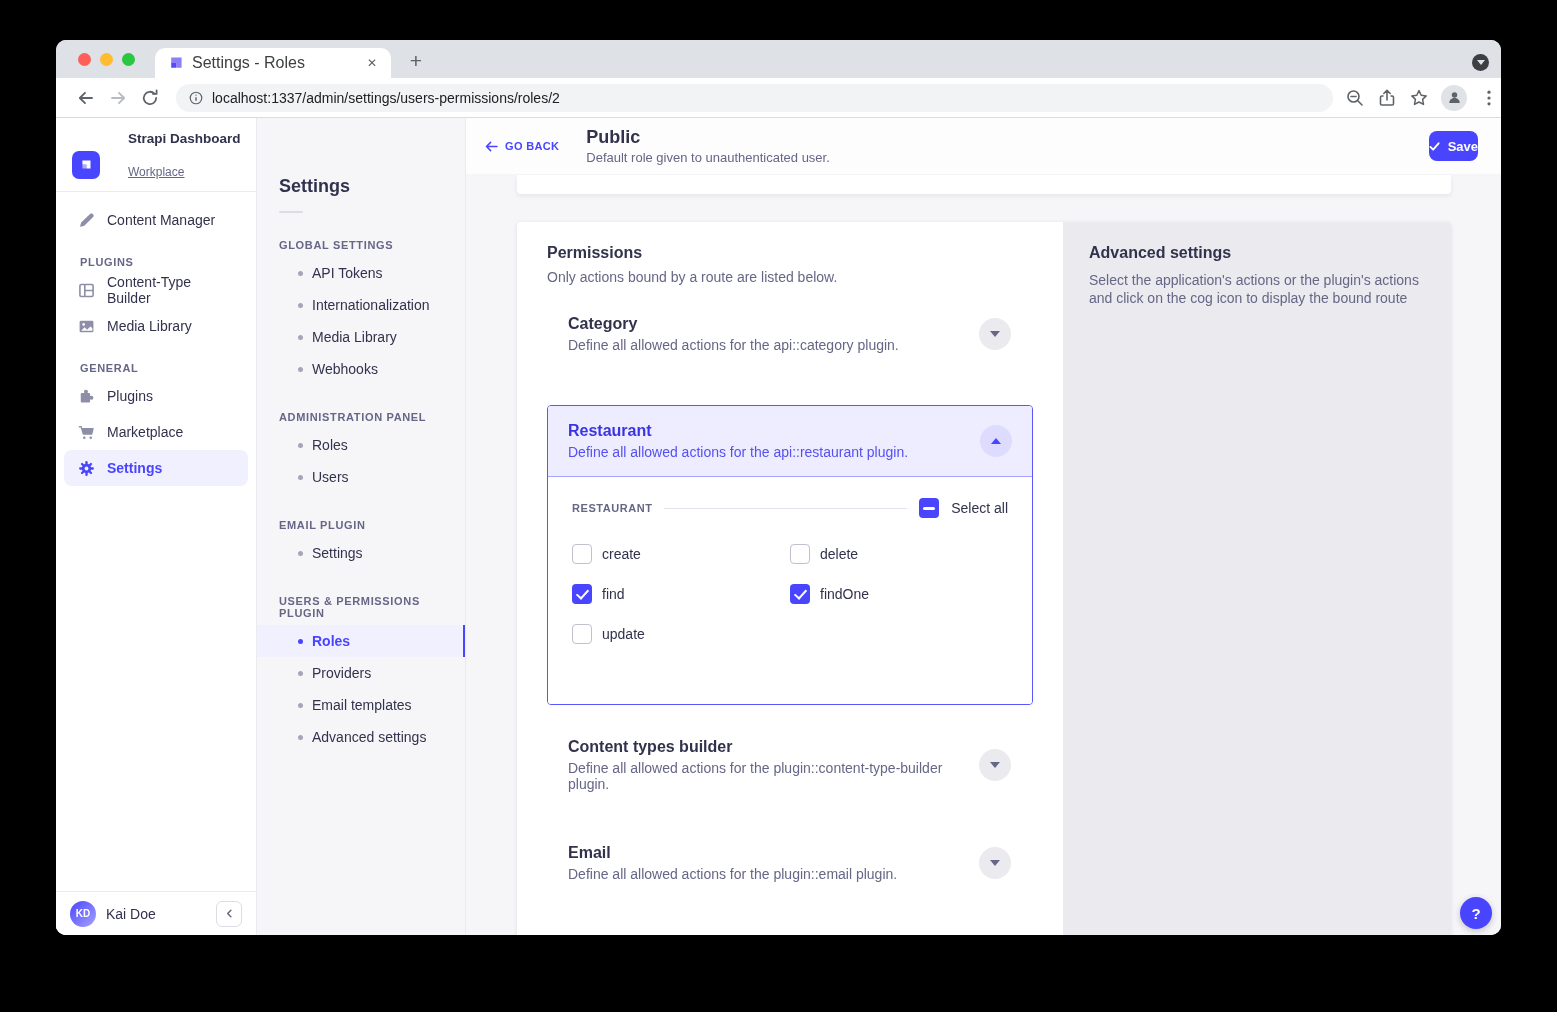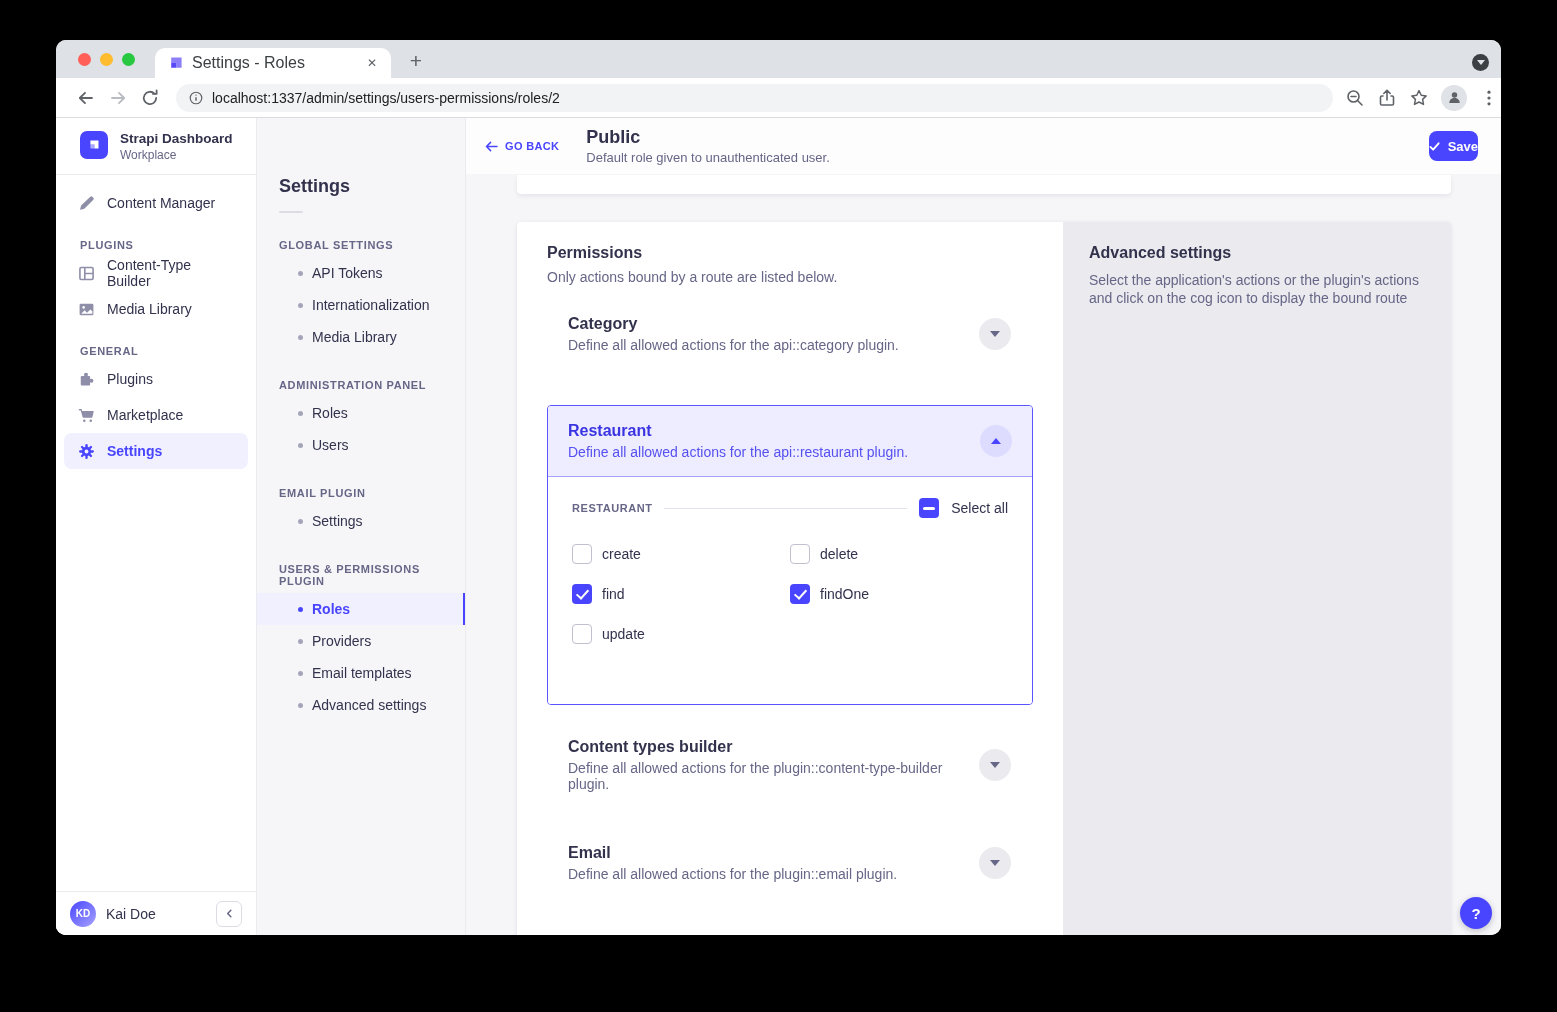--- a/index.html
+++ b/index.html
@@ -26,25 +26,25 @@
   .url-text { font-size:14px; color:#202124; white-space:nowrap; overflow:hidden; }
   .tool-right { display:flex; align-items:center; margin-left:12px; gap:12px; }
   .tool-right .ic { width:20px; height:20px; color:#5f6368; }
   .tb-avatar { width:26px; height:26px; border-radius:50%; background:#dfe2e6; display:flex; align-items:center; justify-content:center; }
   .tb-avatar svg { width:17px; height:17px; color:#5f6368; }
 
   
   .app { display:flex; height:817px; background:#f6f6f9; }
 
   .main-sidebar { width:201px; background:#fff; border-right:1px solid #eaeaef; position:relative; flex:0 0 auto; }
-  .brand { display:flex; gap:12px; align-items:flex-start; padding:13px 10px 12px 24px; }
+  .brand { display:flex; gap:28px; align-items:flex-end; padding:13px 10px 12px 16px; }
   .brand-logo { width:28px; height:28px; border-radius:7px; background:#4945ff; display:flex; align-items:center; justify-content:center; flex:0 0 auto; }
   .brand-logo svg { width:18px; height:18px; }
   .brand-title { font-size:13.5px; font-weight:bold; color:#32324d; }
-  .brand-sub { font-size:12px; color:#666687; margin-top:2px; }
+  .brand-sub { font-size:12px; color:#666687; margin-top:19px;text-decoration:underline; }
   .sb-divider { border-top:1px solid #eaeaef; }
   .sb-nav { padding:10px 8px 0 8px; }
   .sb-header { font-size:11px; font-weight:bold; letter-spacing:.06em; color:#666687; margin:18px 0 4px 16px; }
   .sb-item { height:36px; border-radius:8px; display:flex; align-items:center; gap:12px; padding:0 14px; cursor:pointer; }
   .sb-item .ic { width:17px; height:17px; color:#8e8ea9; flex:0 0 auto; }
   .sb-item .lbl { font-size:14px; color:#32324d; }
   .sb-item.active { background:#f0f0ff; }
   .sb-item.active .ic { color:#4945ff; }
   .sb-item.active .lbl { color:#4945ff; font-weight:bold; }
   .sb-user { position:absolute; left:0; right:0; bottom:0; height:44px; border-top:1px solid #eaeaef; display:flex; align-items:center; padding:0 14px; gap:10px; background:#fff; }
@@ -273,20 +273,24 @@
             <span class="dot"></span>
             <span class="lbl">API Tokens</span>
           </div>
         <div class="sn-item">
             <span class="dot"></span>
             <span class="lbl">Internationalization</span>
           </div>
         <div class="sn-item">
             <span class="dot"></span>
             <span class="lbl">Media Library</span>
+          </div>
+        <div class="sn-item">
+            <span class="dot"></span>
+            <span class="lbl">Webhooks</span>
           </div>
       </div>
 
       <div class="sn-section">
         <div class="sn-header">ADMINISTRATION PANEL</div>
         <div class="sn-item">
             <span class="dot"></span>
             <span class="lbl">Roles</span>
           </div>
         <div class="sn-item">

